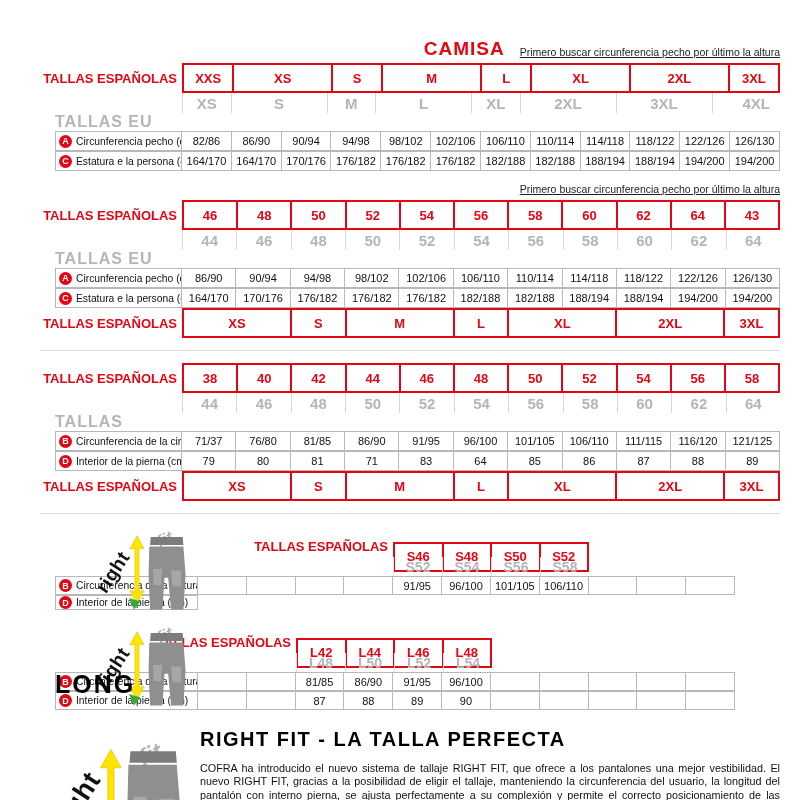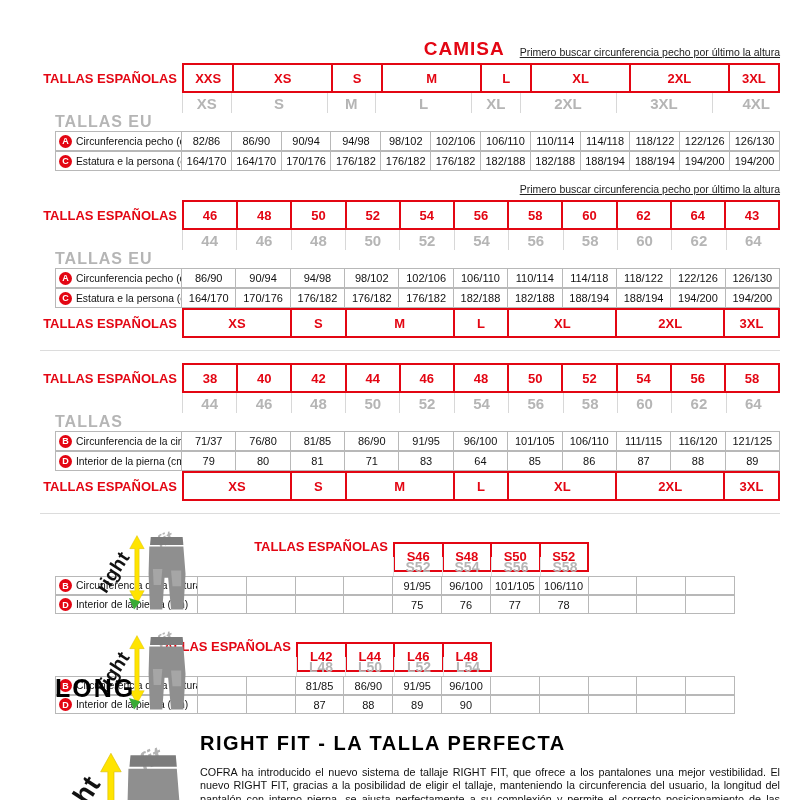--- a/index.html
+++ b/index.html
@@ -385,33 +385,20 @@
           <div class="val-cell blank"></div>
           <div class="val-cell blank"></div>
           <div class="val-cell blank"></div>
         </div>
     </div>
     <div class="trow">
       <div class="mlabel">
         <span class="badge">D</span>
         <span class="mtext">Interior de la pierna (cm)</span>
       </div>
-      <div class="cells">
-          <div class="val-cell blank"></div>
-          <div class="val-cell blank"></div>
-          <div class="val-cell blank"></div>
-          <div class="val-cell blank"></div>
-          <div class="val-cell">75</div>
-          <div class="val-cell">76</div>
-          <div class="val-cell">77</div>
-          <div class="val-cell">78</div>
-          <div class="val-cell blank"></div>
-          <div class="val-cell blank"></div>
-          <div class="val-cell blank"></div>
-        </div>
     </div>
   </section>
 
   <section class="size-block">
     <div class="rf-logo" style="left:44px; top:-14px;">
       <span class="rf-right">right</span>
       <span class="rf-fit">fit</span>
       <svg class="rf-svg" viewBox="0 0 80 110">
         <path d="M30 4 L74 4 L75 15 L29 15 Z" fill="#7c7c7c"></path>
         <path d="M28 17 L75 17 L78 55 L75 104 L58 104 L54 60 L49 60 L46 104 L29 104 L27 55 Z" fill="#8f8f8f"></path>

